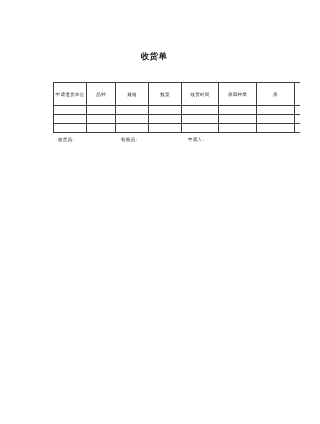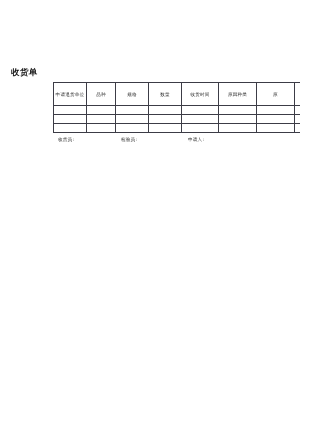--- a/index.html
+++ b/index.html
@@ -21,31 +21,30 @@
     left: 0;
     top: 0;
     width: 300px;
     height: 424px;
     background: #ffffff;
   }
 
   
   #doc-title {
     position: absolute;
-    left: 11px;
+    left: 4px;
     top: 51px;
     width: 300px;
-    text-align: left;
+    text-align: center;
     font-size: 8.5px;
     line-height: 11px;
     font-weight: bold;
     color: #1a1a1a;
     letter-spacing: 0.4px;
     white-space: nowrap;
-    margin-top: 16px;
   }
 
   
   #receipt-table {
     position: absolute;
     left: 53px;
     top: 82px;
     width: 254px;           
     border-collapse: collapse;
     table-layout: fixed;

